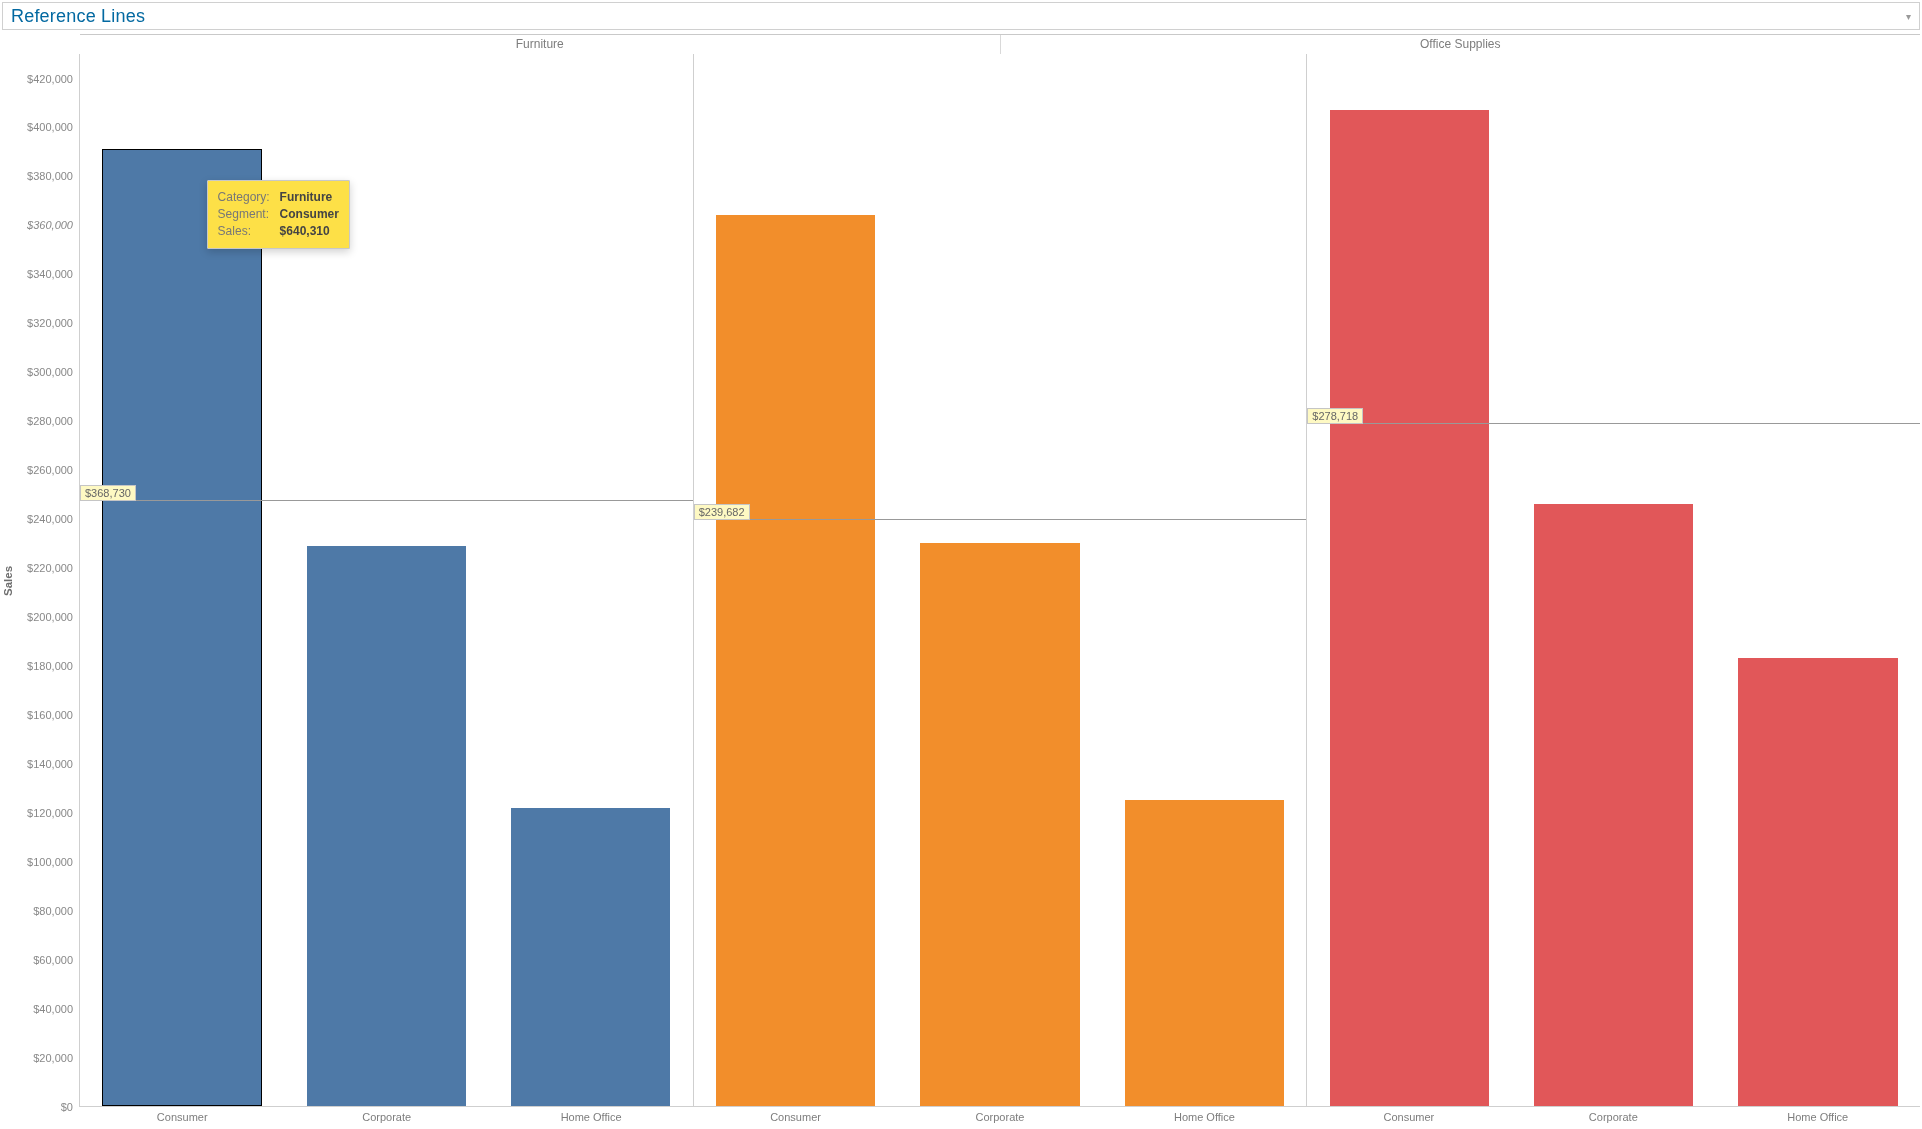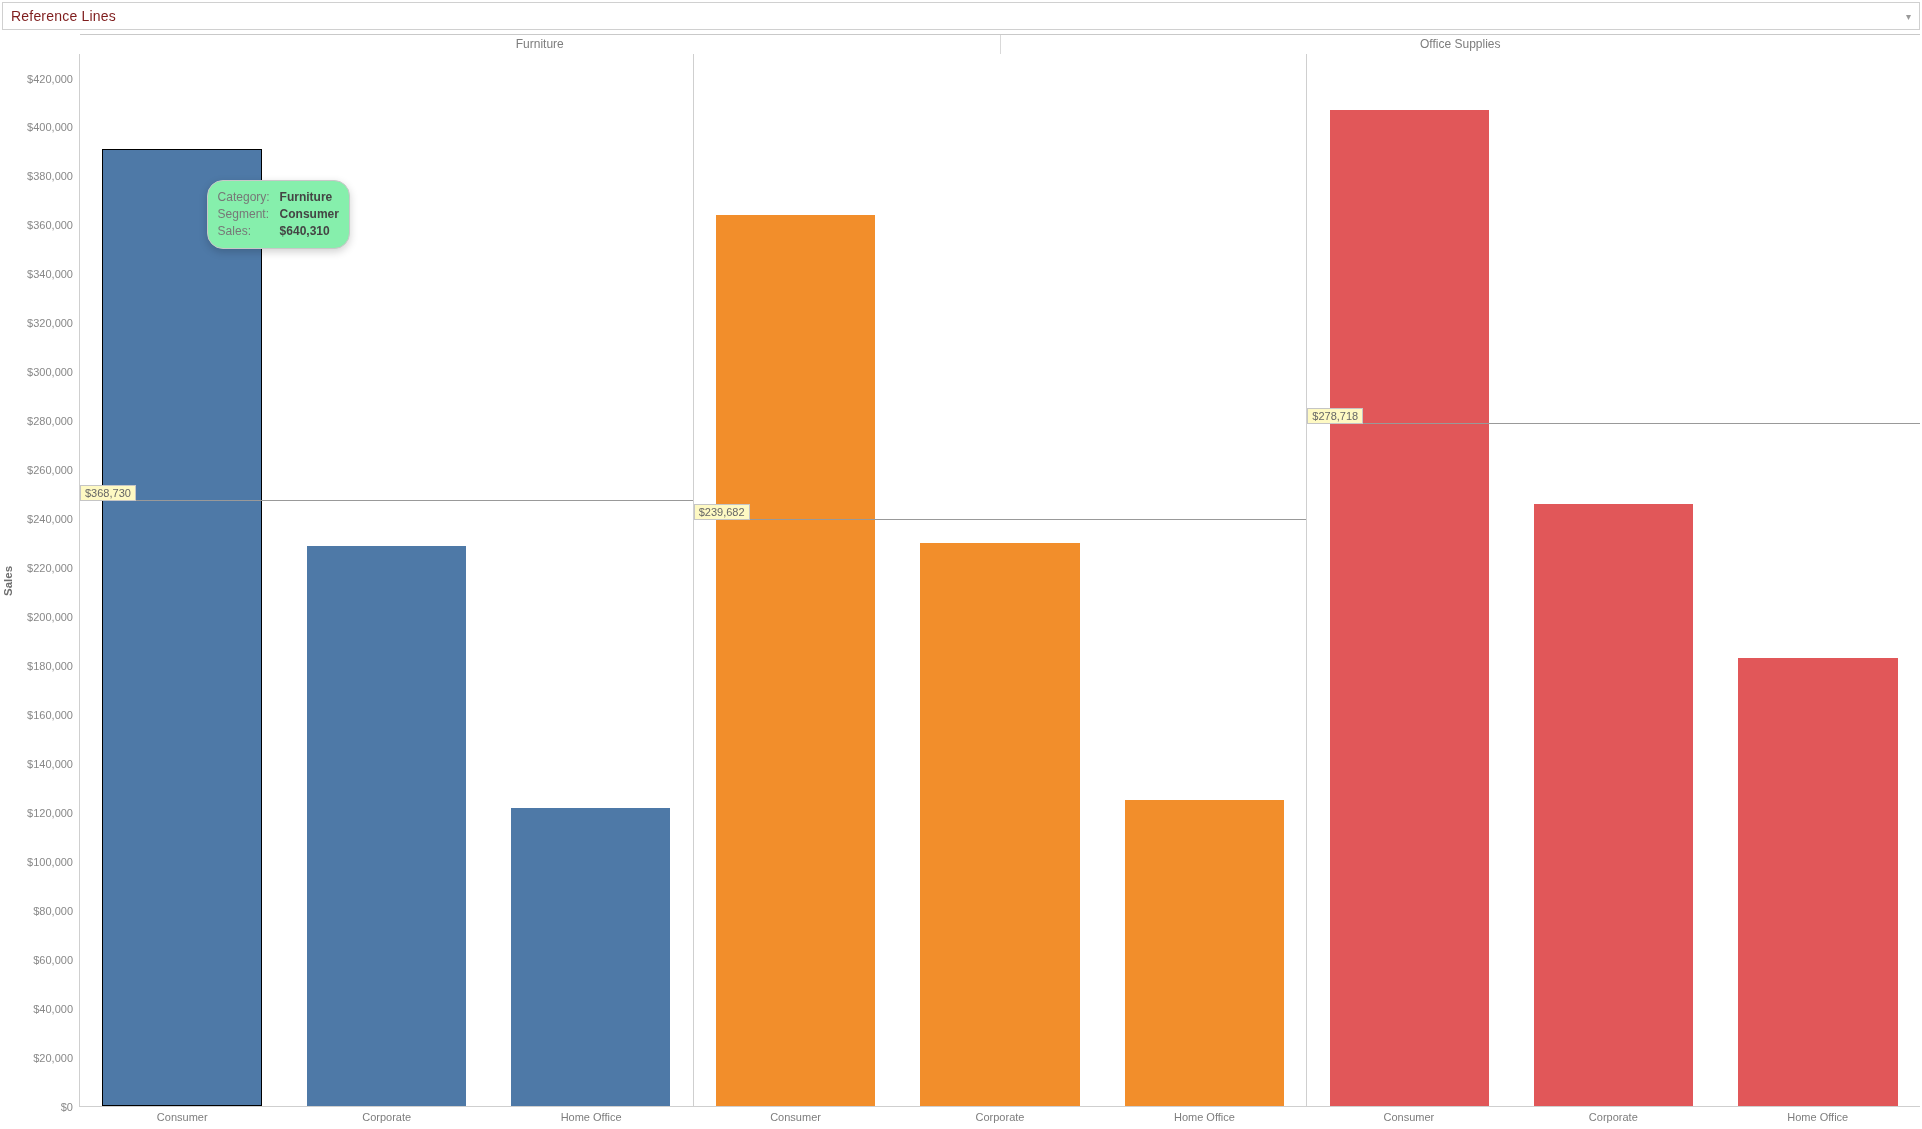--- a/index.html
+++ b/index.html
@@ -23,23 +23,23 @@
     display: flex;
     align-items: center;
     justify-content: space-between;
     border: 1px solid #d0d0d0;
     background: #ffffff;
     padding: 2px 8px;
     height: 28px;
     margin-bottom: 4px;
   }
   .title-bar .title {
-    font-size: 14px;
+    font-size: 18px;
     font-weight: 300;
-    color: #7f1d1d;
+    color: #0369a1;
     letter-spacing: 0.2px;
   }
   .title-bar .caret {
     font-size: 10px;
     color: #999;
     cursor: pointer;
   }
   .viz {
     flex: 1 1 auto;
     display: flex;
@@ -174,23 +174,23 @@
   }
   .seg-label {
     flex: 1 1 0;
     text-align: center;
     font-size: 11px;
     color: #7d7d7d;
     line-height: 20px;
   }
   .tooltip {
     position: absolute;
-    background: #86efac;
+    background: #fde047;
     border: 1px solid #c8c8c8;
-    border-radius: 16px;
+    border-radius: 1px;
     box-shadow: 0 3px 8px rgba(0,0,0,0.18);
     padding: 8px 10px;
     font-size: 12px;
     color: #555;
     line-height: 1.4;
     z-index: 50;
     white-space: nowrap;
   }
   .tooltip .kv { display: flex; gap: 4px; }
   .tooltip .k { color: #777; min-width: 58px; }
@@ -230,21 +230,21 @@
           <div class="y-tick" style="bottom: 37.2093%;">$160,000</div>
           <div class="y-tick" style="bottom: 41.8605%;">$180,000</div>
           <div class="y-tick" style="bottom: 46.5116%;">$200,000</div>
           <div class="y-tick" style="bottom: 51.1628%;">$220,000</div>
           <div class="y-tick" style="bottom: 55.814%;">$240,000</div>
           <div class="y-tick" style="bottom: 60.4651%;">$260,000</div>
           <div class="y-tick" style="bottom: 65.1163%;">$280,000</div>
           <div class="y-tick" style="bottom: 69.7674%;">$300,000</div>
           <div class="y-tick" style="bottom: 74.4186%;">$320,000</div>
           <div class="y-tick" style="bottom: 79.0698%;">$340,000</div>
-          <div class="y-tick" style="bottom: 83.7209%;">$360,000</div>
+          <div class="y-tick" style="bottom: 83.7209%; font-style: italic;">$360,000</div>
           <div class="y-tick" style="bottom: 88.3721%;">$380,000</div>
           <div class="y-tick" style="bottom: 93.0233%;">$400,000</div>
           <div class="y-tick" style="bottom: 97.6744%;">$420,000</div>
         </div>
       <div class="plot" id="plot">
           <div class="panel">
             <div class="bars">
               <div class="bar-slot">
                 <div class="bar selected" style="height: 90.9416%; background: rgb(78, 121, 167);"></div>
                 <div class="tooltip" style="left: 62%; top: 12%;">

